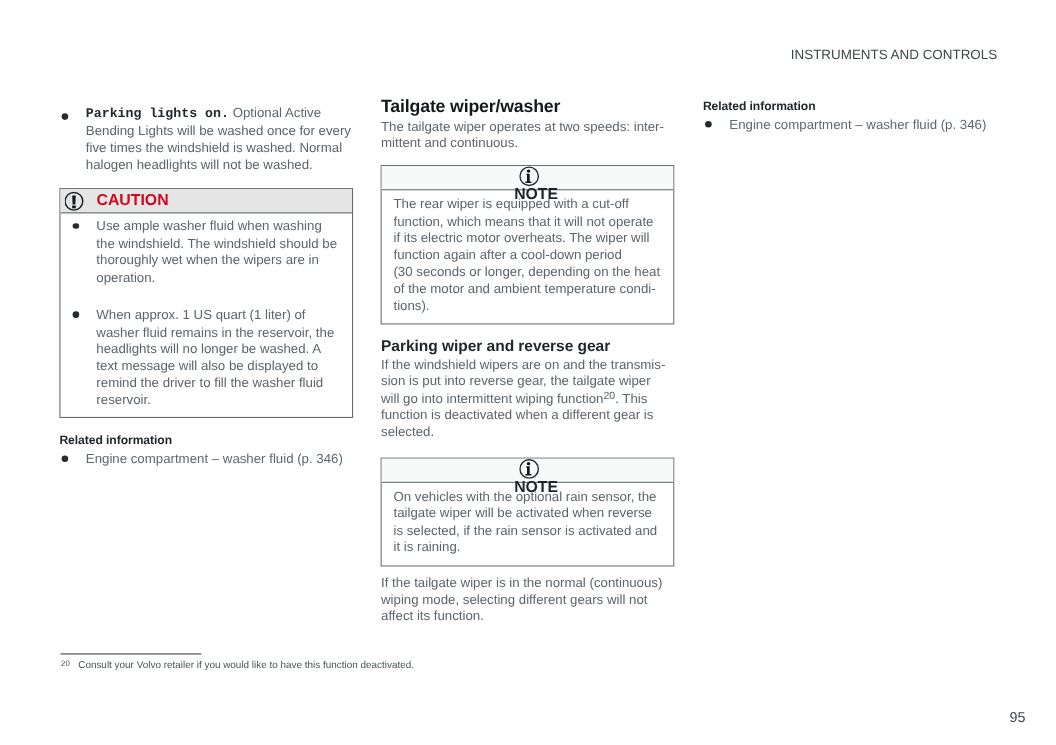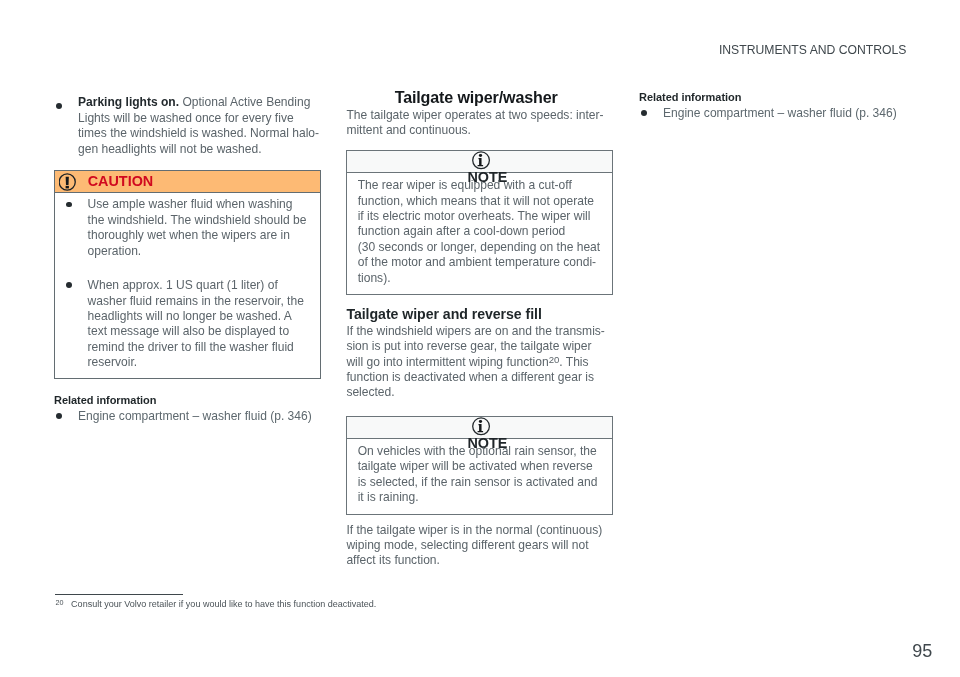--- a/index.html
+++ b/index.html
@@ -16,44 +16,44 @@
   .bullet-list{margin:0;padding:0;list-style:none;}
   #c1 > .bullet-list{margin-top:5.2px;}
   .bullet-list li{position:relative;padding-left:24px;margin-top:0;}
   #caution-box{margin-top:13.2px;}
   #note-box-2{margin-top:15.2px;}
   #para-b{margin-top:8px;}
   .bullet-list.inner li{padding-left:22.3px;}
   .bullet-list.inner li .bu{left:1.2px;top:4.1px;width:5.9px;height:5.9px;}
   .bullet-list.inner li + li{margin-top:19px;}
   .bullet-list li .bu{position:absolute;display:block;left:1.6px;top:7.3px;width:6.2px;height:6.2px;border-radius:50%;background:#252c30;font-size:0;}
-  b,strong{font-weight:bold;color:#232a2e;}
+  b,strong{font-weight:bold;color:#232a2e;font-family:Liberation Mono, monospace;}
   a.xref{color:#5d686e;text-decoration:none;}
-  h2{font-size:16.1px;line-height:16.1px;margin:-1.5px 0 3.2px 0;color:#14181b;font-weight:bold;letter-spacing:-.15px;text-align:center;}
+  h2{font-size:16.1px;line-height:16.1px;margin:-1.5px 0 3.2px 0;color:#14181b;font-weight:bold;letter-spacing:-.15px;}
   h3{font-size:14.15px;line-height:14.15px;margin:11.9px 0 2.8px 0;color:#1f2629;font-weight:bold;letter-spacing:-.05px;}
   .rel-top{margin-top:14px;}
   .bullet-list.links li .bu{top:3.4px;width:6.2px;height:6.2px;}
   .h-related{font-size:11px;line-height:14.15px;margin:0 0 1.9px 0;font-weight:bold;color:#1f2629;letter-spacing:-.05px;}
   .box{border:1px solid #6b7479;margin:11.4px 0 0 0;box-sizing:border-box;width:267px;}
   .box .hd{display:flex;align-items:center;height:22px;border-bottom:1px solid #6b7479;padding-left:4.2px;box-sizing:border-box;}
   .box .hd .ico{display:block;line-height:0;}
   .box.caution .hd .ico{width:18px;height:18px;margin-left:-0.3px;}
   .box.note .hd .ico{width:19px;height:19px;margin-left:-0.9px;}
   .box .hd .ttl{font-weight:bold;font-size:14.4px;line-height:14.4px;margin-left:10.8px;padding-bottom:1.3px;}
   .box.caution{border-color:#636d72;}
-  .box.caution .hd{background:#fdba74;border-bottom-color:#636d72;}
+  .box.caution .hd{background:#e5e5e5;border-bottom-color:#636d72;}
   .box.caution .hd .ttl{color:#d0091f;}
   .box.note .hd{background:#f8f9f9;flex-direction:column;}
   .box.note .hd .ttl{color:#1f2529;}
   .box .bd{padding:4.2px 10px 7.8px 10.3px;}
   .box.note .bd{padding-bottom:8.0px;padding-top:4.9px;}
   .footnote-rule{position:absolute;left:54.9px;top:582px;width:128px;height:0;border-top:1.1px solid #3f474c;}
   .footnote{position:absolute;left:55.5px;top:586.4px;font-size:9.02px;color:#4b5358;line-height:10px;white-space:nowrap;}
   .footnote .num{font-size:7.2px;vertical-align:0.3em;margin-right:5.1px;}
-  .pageno{position:absolute;right:27.8px;top:634.4px;font-size:18px;line-height:11.7px;color:#3f474c;}
+  .pageno{position:absolute;right:27.8px;top:634.4px;font-size:13px;line-height:11.7px;color:#3f474c;}
   .watermark{position:absolute;left:0;top:645.2px;width:960px;text-align:right;padding-right:13.5px;
     box-sizing:border-box;font-size:27.5px;line-height:27.5px;color:#9a9a9a;}
   sup{font-size:9.6px;line-height:0;position:relative;top:2.8px;}
 </style>
 </head>
 <body>
 
 <div class="page">
   <div class="running-head">INSTRUMENTS AND CONTROLS</div>
 
@@ -99,21 +99,21 @@
           <svg width="19" height="19" viewBox="0 0 19 19">
               <circle cx="9.05" cy="9.3" r="8.35" fill="none" stroke="#23292d" stroke-width="1.3"></circle>
               <ellipse cx="8.5" cy="4.5" rx="1.65" ry="1.45" fill="#14181b"></ellipse>
               <path d="M6.5 6.9 h3.05 v7.0 h1.55 v1.35 h-5.5 v-1.35 h1.5 v-5.75 h-0.6 z" fill="#14181b"></path>
             </svg>
         </span>
         <span class="ttl">NOTE</span>
       </div>
       <div class="bd"><span>The rear wiper is equipped with a cut-off<br>function, which means that it will not operate<br>if its electric motor overheats. The wiper will<br>function again after a cool-down period<br>(30 seconds or longer, depending on the heat<br>of the motor and ambient temperature condi-<br>tions).</span></div>
     </div>
-    <h3>Tailgate wiper and reverse fill</h3>
+    <h3>Parking wiper and reverse gear</h3>
     <p class="body-p"><span>If the windshield wipers are on and the transmis­sion is put into reverse gear, the tailgate wiper will go into intermittent wiping function</span><sup>20</sup><span>. This function is deactivated when a different gear is selected.</span></p>
     <div class="box note" id="note-box-2">
       <div class="hd">
         <span class="ico">
           <svg width="19" height="19" viewBox="0 0 19 19">
               <circle cx="9.05" cy="9.3" r="8.35" fill="none" stroke="#23292d" stroke-width="1.3"></circle>
               <ellipse cx="8.5" cy="4.5" rx="1.65" ry="1.45" fill="#14181b"></ellipse>
               <path d="M6.5 6.9 h3.05 v7.0 h1.55 v1.35 h-5.5 v-1.35 h1.5 v-5.75 h-0.6 z" fill="#14181b"></path>
             </svg>
         </span>

